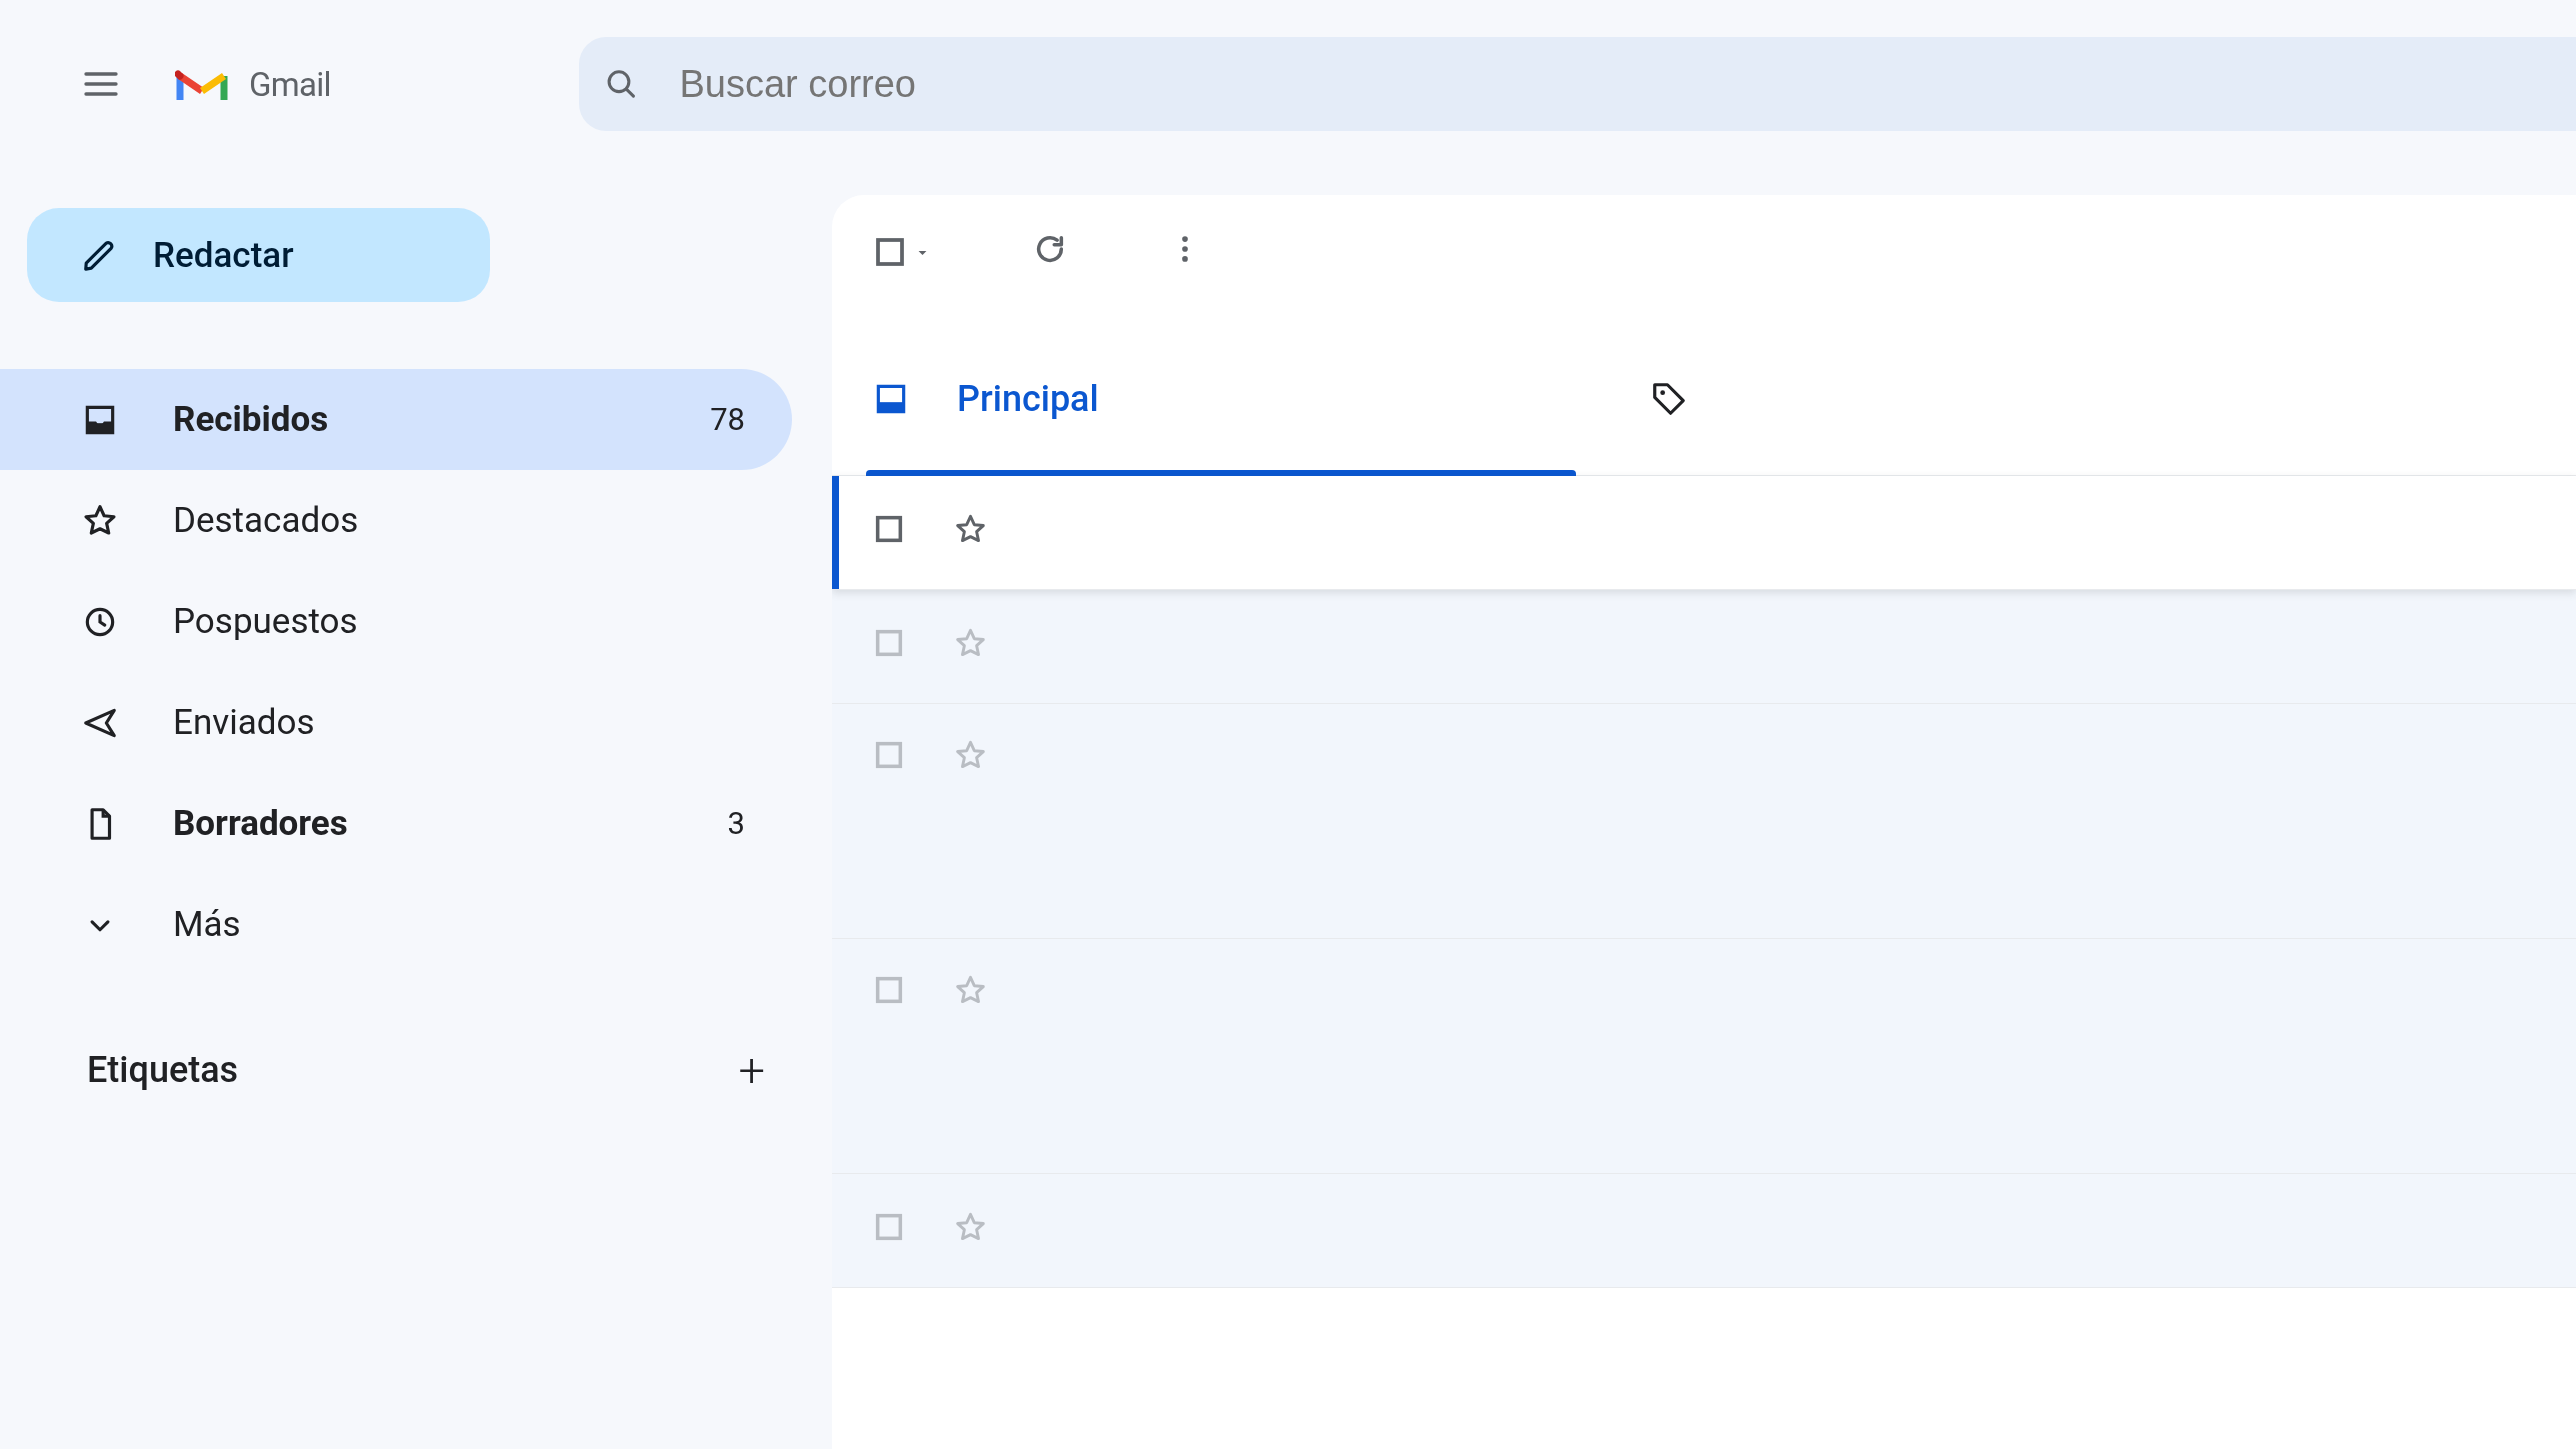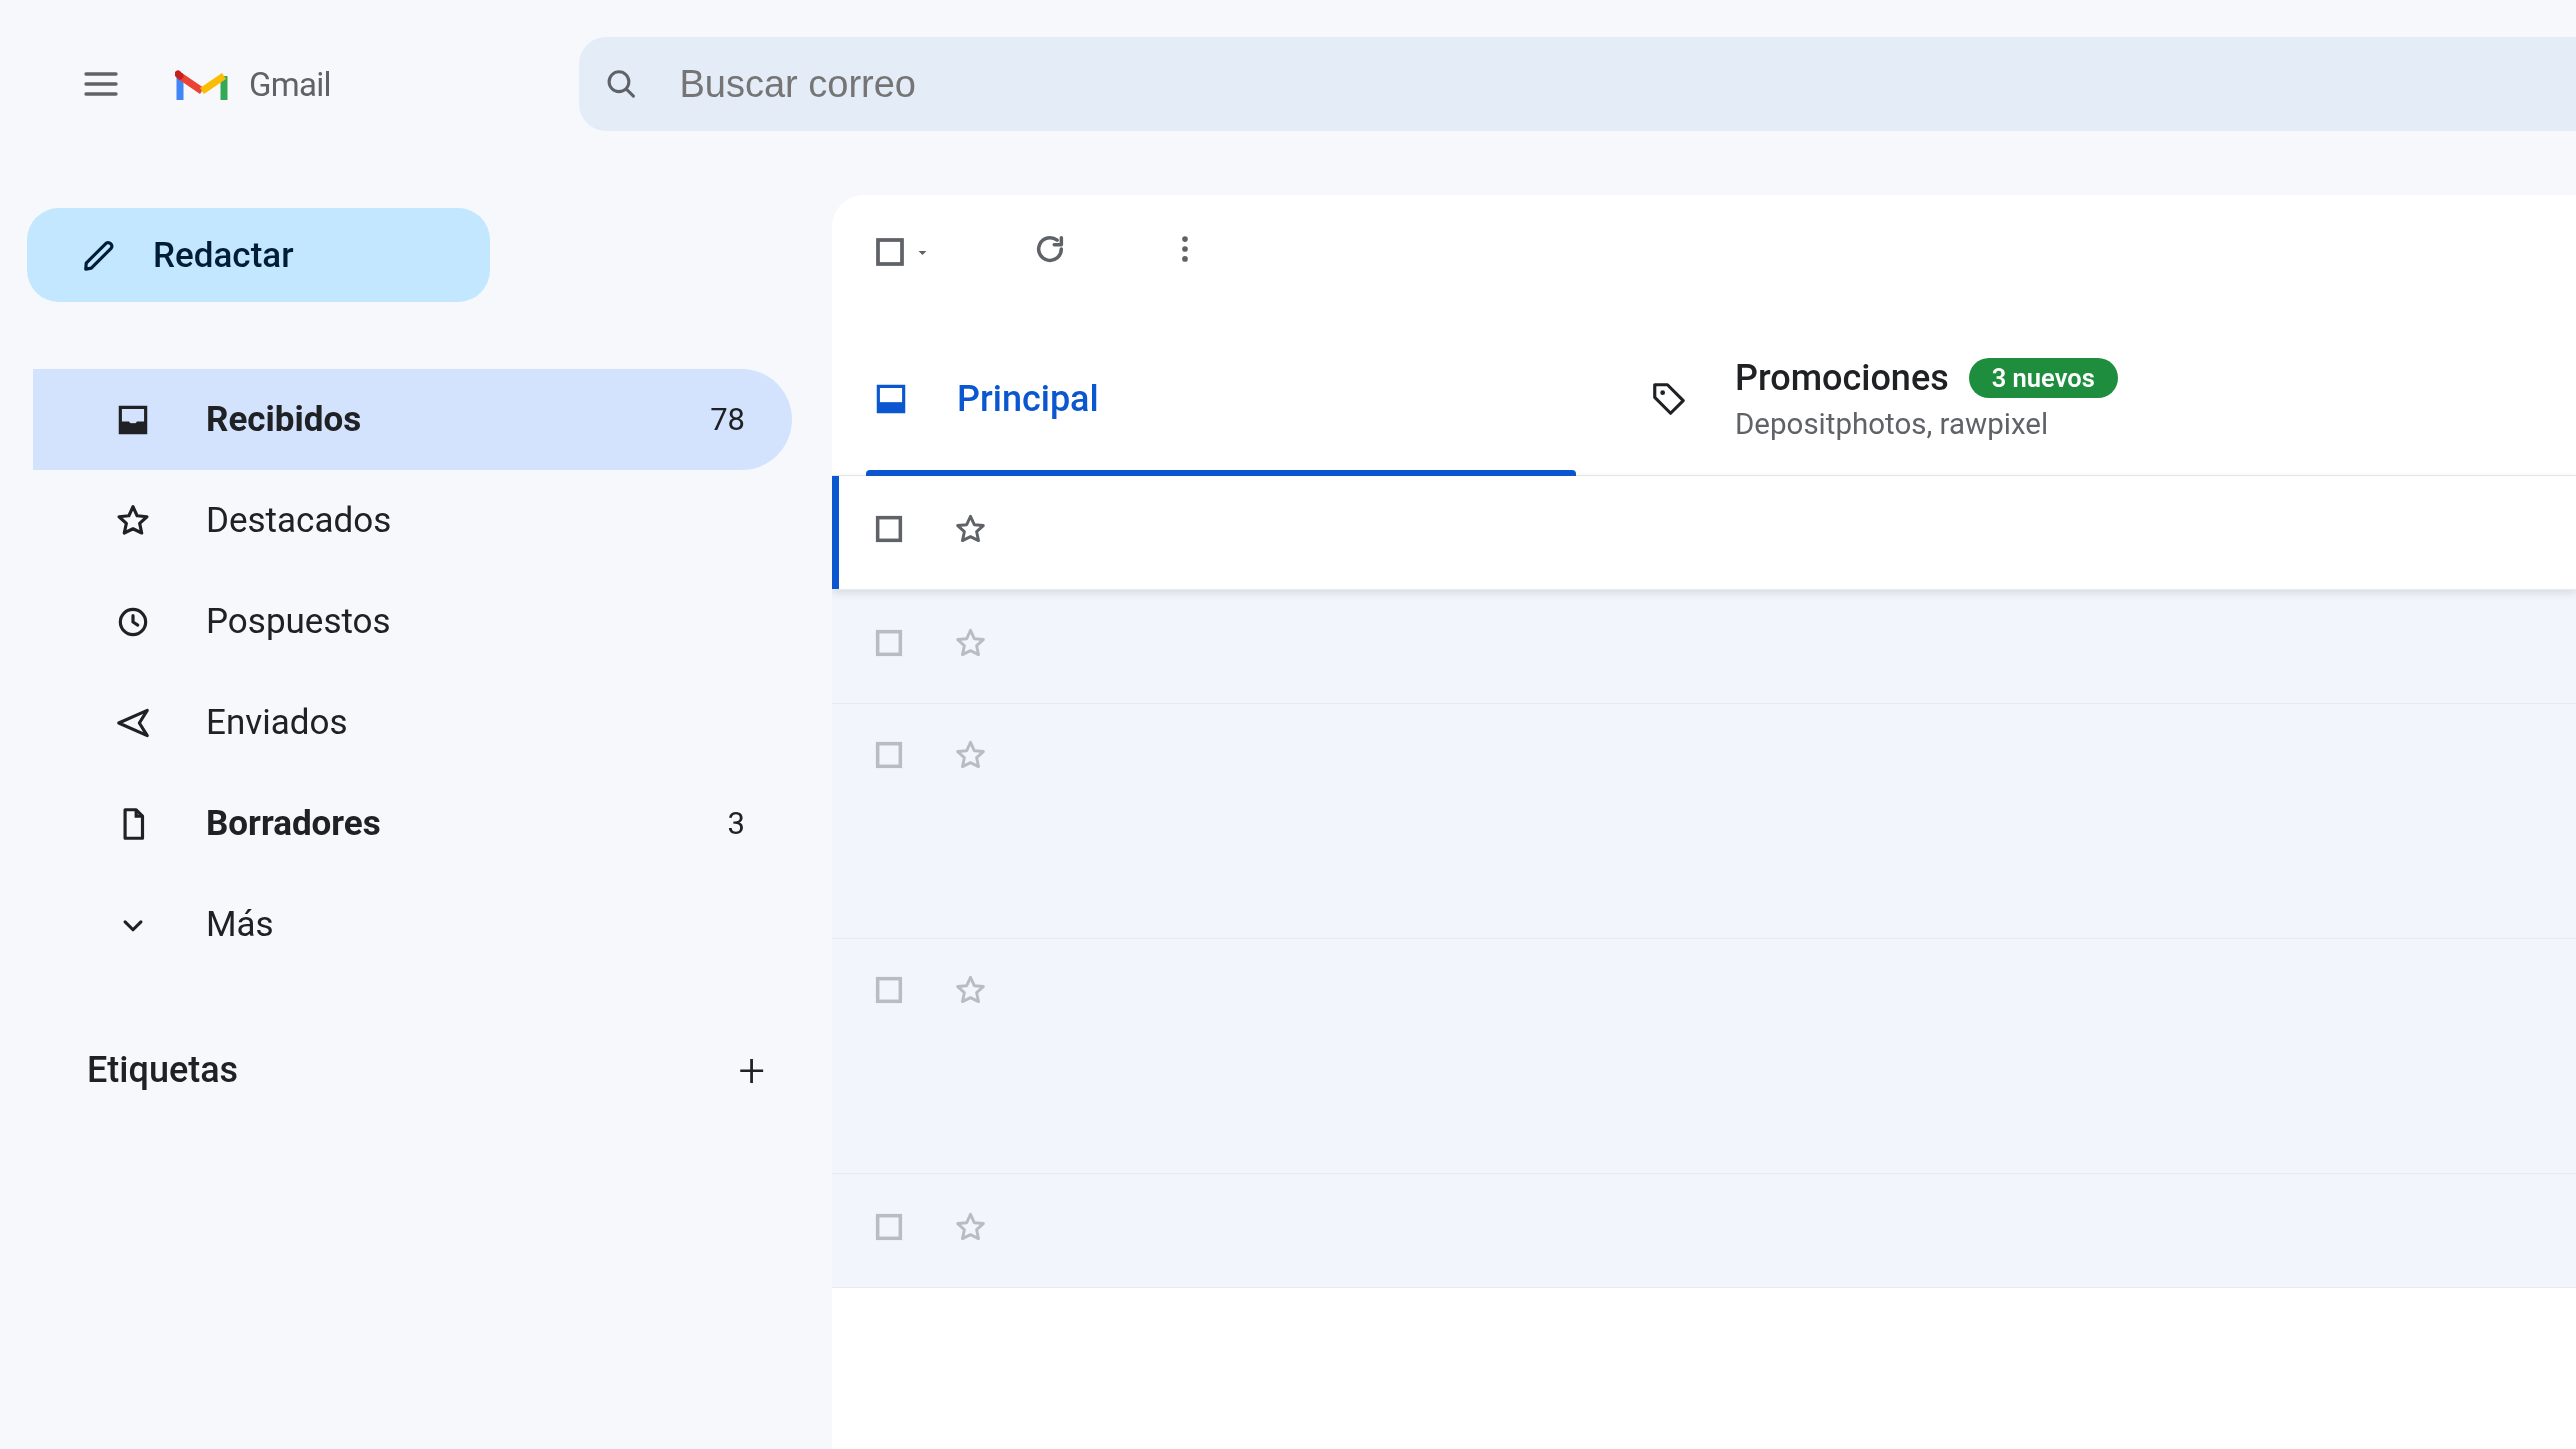--- a/index.html
+++ b/index.html
@@ -55,21 +55,21 @@
     width: 463px;
     display:flex;
     align-items:center;
     gap: 34px;
     padding-left: 54px;
     cursor:pointer;
   }
   .compose svg { width:38px; height:38px; }
   .compose-label { font-size:35px; color:#001d35; font-weight:500; }
 
-  .nav { margin-top: 67px; padding-left: 33px; }
+  .nav { margin-top: 67px; }
   .nav-item {
     display:flex; align-items:center;
     height: 101px;
     padding-left: 81px;
     border-radius: 0 54px 54px 0;
     cursor:pointer;
     gap: 54px;
     margin-right: 40px;
     position:relative;
   }
@@ -297,27 +297,20 @@
             <path d="M4 4h16v16H4z" fill="none" stroke="#0b57d0" stroke-width="2"></path>
             <rect x="4" y="14" width="16" height="6" fill="#0b57d0"></rect>
           </svg>
         <span class="tab-title">Principal</span>
       </div>
       <div class="tab">
         <svg viewBox="0 0 24 24">
             <path d="M3 11V3h8l10 10-8 8L3 11z" fill="none" stroke="#202124" stroke-width="2" stroke-linejoin="round"></path>
             <circle cx="8" cy="8" r="1.5" fill="#202124"></circle>
           </svg>
-        <div class="tab-stack">
-          <div class="tab-line">
-            <span class="tab-title">Promociones</span>
-            <span class="badge">3 nuevos</span>
-          </div>
-          <span class="tab-sub">Depositphotos, rawpixel</span>
-        </div>
       </div>
     </div>
 
     <div class="rows">
 
       <div class="mail-row short unread">
         <span class="cb"><svg viewBox="0 0 24 24">
               <rect x="4" y="4" width="16" height="16" fill="none" stroke="#5f6368" stroke-width="2.5"></rect>
             </svg></span>
         <span class="star"><svg viewBox="0 0 24 24">

